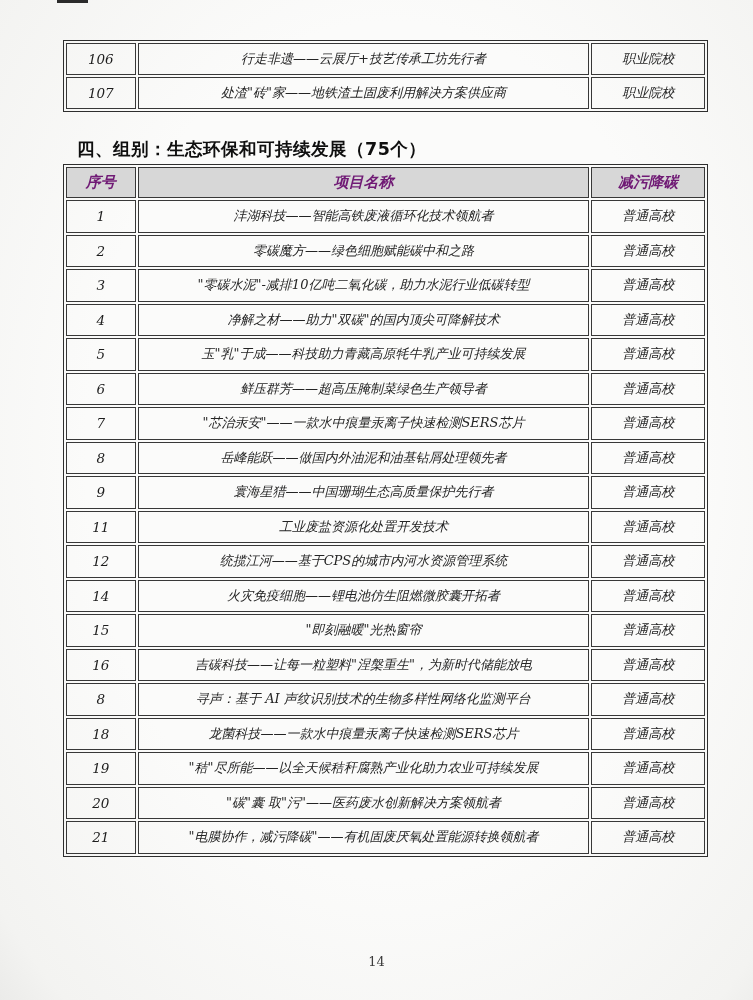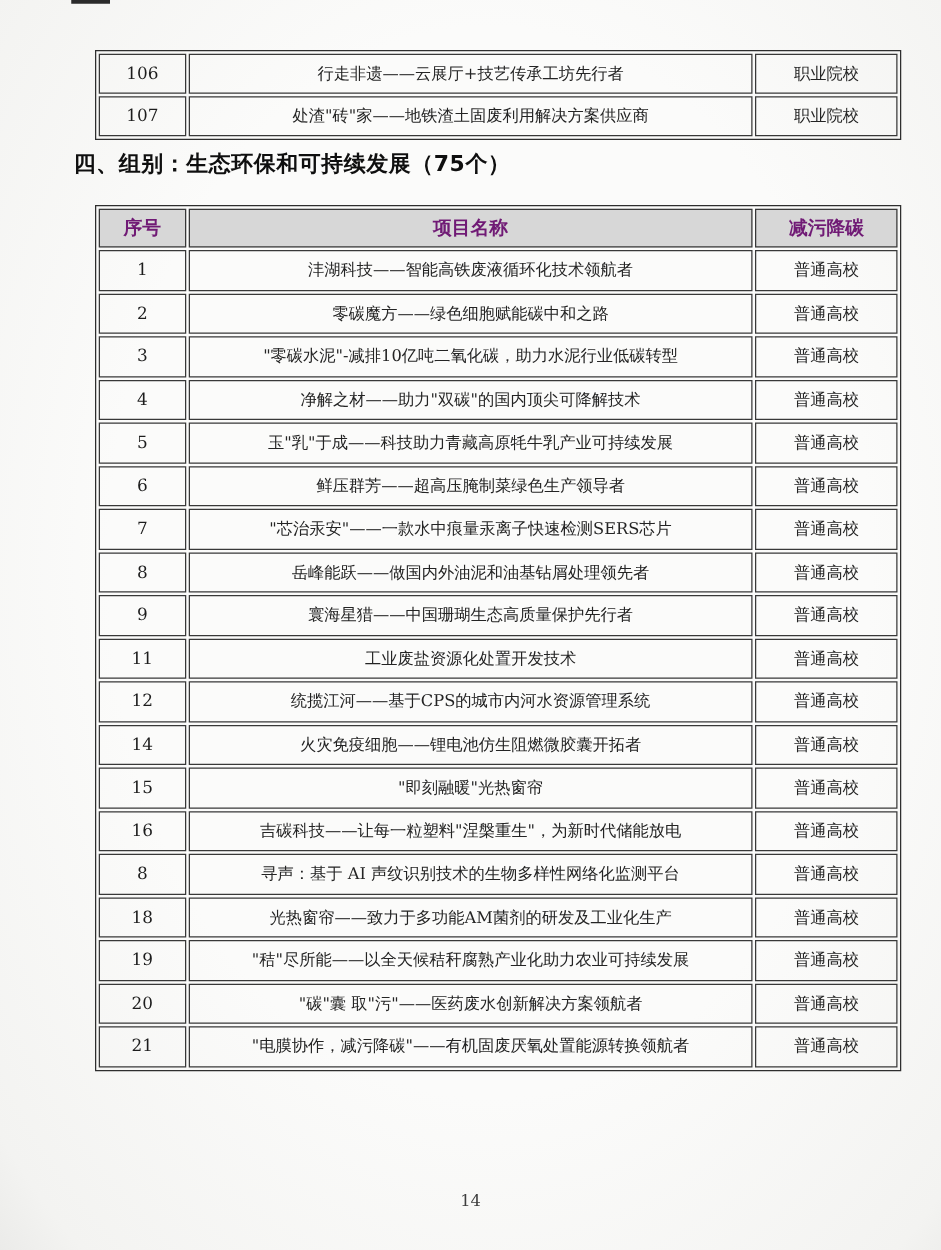--- a/index.html
+++ b/index.html
@@ -10,24 +10,25 @@
   }
   .page{
     position:relative;width:753px;height:1000px;overflow:hidden;
     background:radial-gradient(ellipse at 52% 45%, #fbfbfa 55%, #f3f3f1 92%, #ebebe9 100%);
     color:#262626;
   }
   .cut-mark{
     position:absolute;left:57px;top:0;width:31px;height:3px;background:#2b2b2b;
   }
   table{
-    position:absolute;left:76px;
+    position:absolute;left:63px;
     border-collapse:separate;border-spacing:2px;
     table-layout:fixed;width:645px;
     border:1px solid #2e2e2e;
+    font-style:italic;
   }
   #top-table{top:40px;}
   #main-table{top:164px;}
   col.c-no{width:68px;}
   col.c-name{width:441px;}
   col.c-type{width:111px;}
   td,th{
     border:1px solid #383838;
     text-align:center;vertical-align:middle;
     overflow:hidden;white-space:nowrap;
@@ -39,21 +40,21 @@
     background:#d7d7d7;
     font-family:"DejaVu Sans","Liberation Sans",sans-serif;
     font-weight:bold;font-size:15px;color:#701a75;
   }
   td.no{font-size:13.5px;font-family:"DejaVu Serif","Liberation Serif",serif;color:#1d1d1d;}
   td.name,td.type{
     font-size:13px;color:#242424;
     font-family:"DejaVu Serif","Liberation Serif",serif;
   }
   .section-heading{
-    position:absolute;left:59px;top:119px;margin:0;
+    position:absolute;left:59px;top:119px;margin:18px;
     font-family:"DejaVu Sans","Liberation Sans",sans-serif;
     font-weight:bold;font-size:17.5px;color:#0f0f0f;
     letter-spacing:0.5px;white-space:nowrap;
   }
   .page-number{
     position:absolute;left:0;top:954px;width:753px;
     text-align:center;font-size:13px;color:#3d3d3d;
     font-family:"DejaVu Serif","Liberation Serif",serif;
   }
 </style>
@@ -170,21 +171,21 @@
           <td class="name">吉碳科技——让每一粒塑料"涅槃重生"，为新时代储能放电</td>
           <td class="type">普通高校</td>
         </tr>
         <tr>
           <td class="no">8</td>
           <td class="name">寻声：基于 AI 声纹识别技术的生物多样性网络化监测平台</td>
           <td class="type">普通高校</td>
         </tr>
         <tr>
           <td class="no">18</td>
-          <td class="name">光热窗帘——致力于多功能AM菌剂的研发及工业化生产</td>
+          <td class="name">龙菌科技——一款水中痕量汞离子快速检测SERS芯片</td>
           <td class="type">普通高校</td>
         </tr>
         <tr>
           <td class="no">19</td>
           <td class="name">"秸"尽所能——以全天候秸秆腐熟产业化助力农业可持续发展</td>
           <td class="type">普通高校</td>
         </tr>
         <tr>
           <td class="no">20</td>
           <td class="name">"碳"囊 取"污"——医药废水创新解决方案领航者</td>

